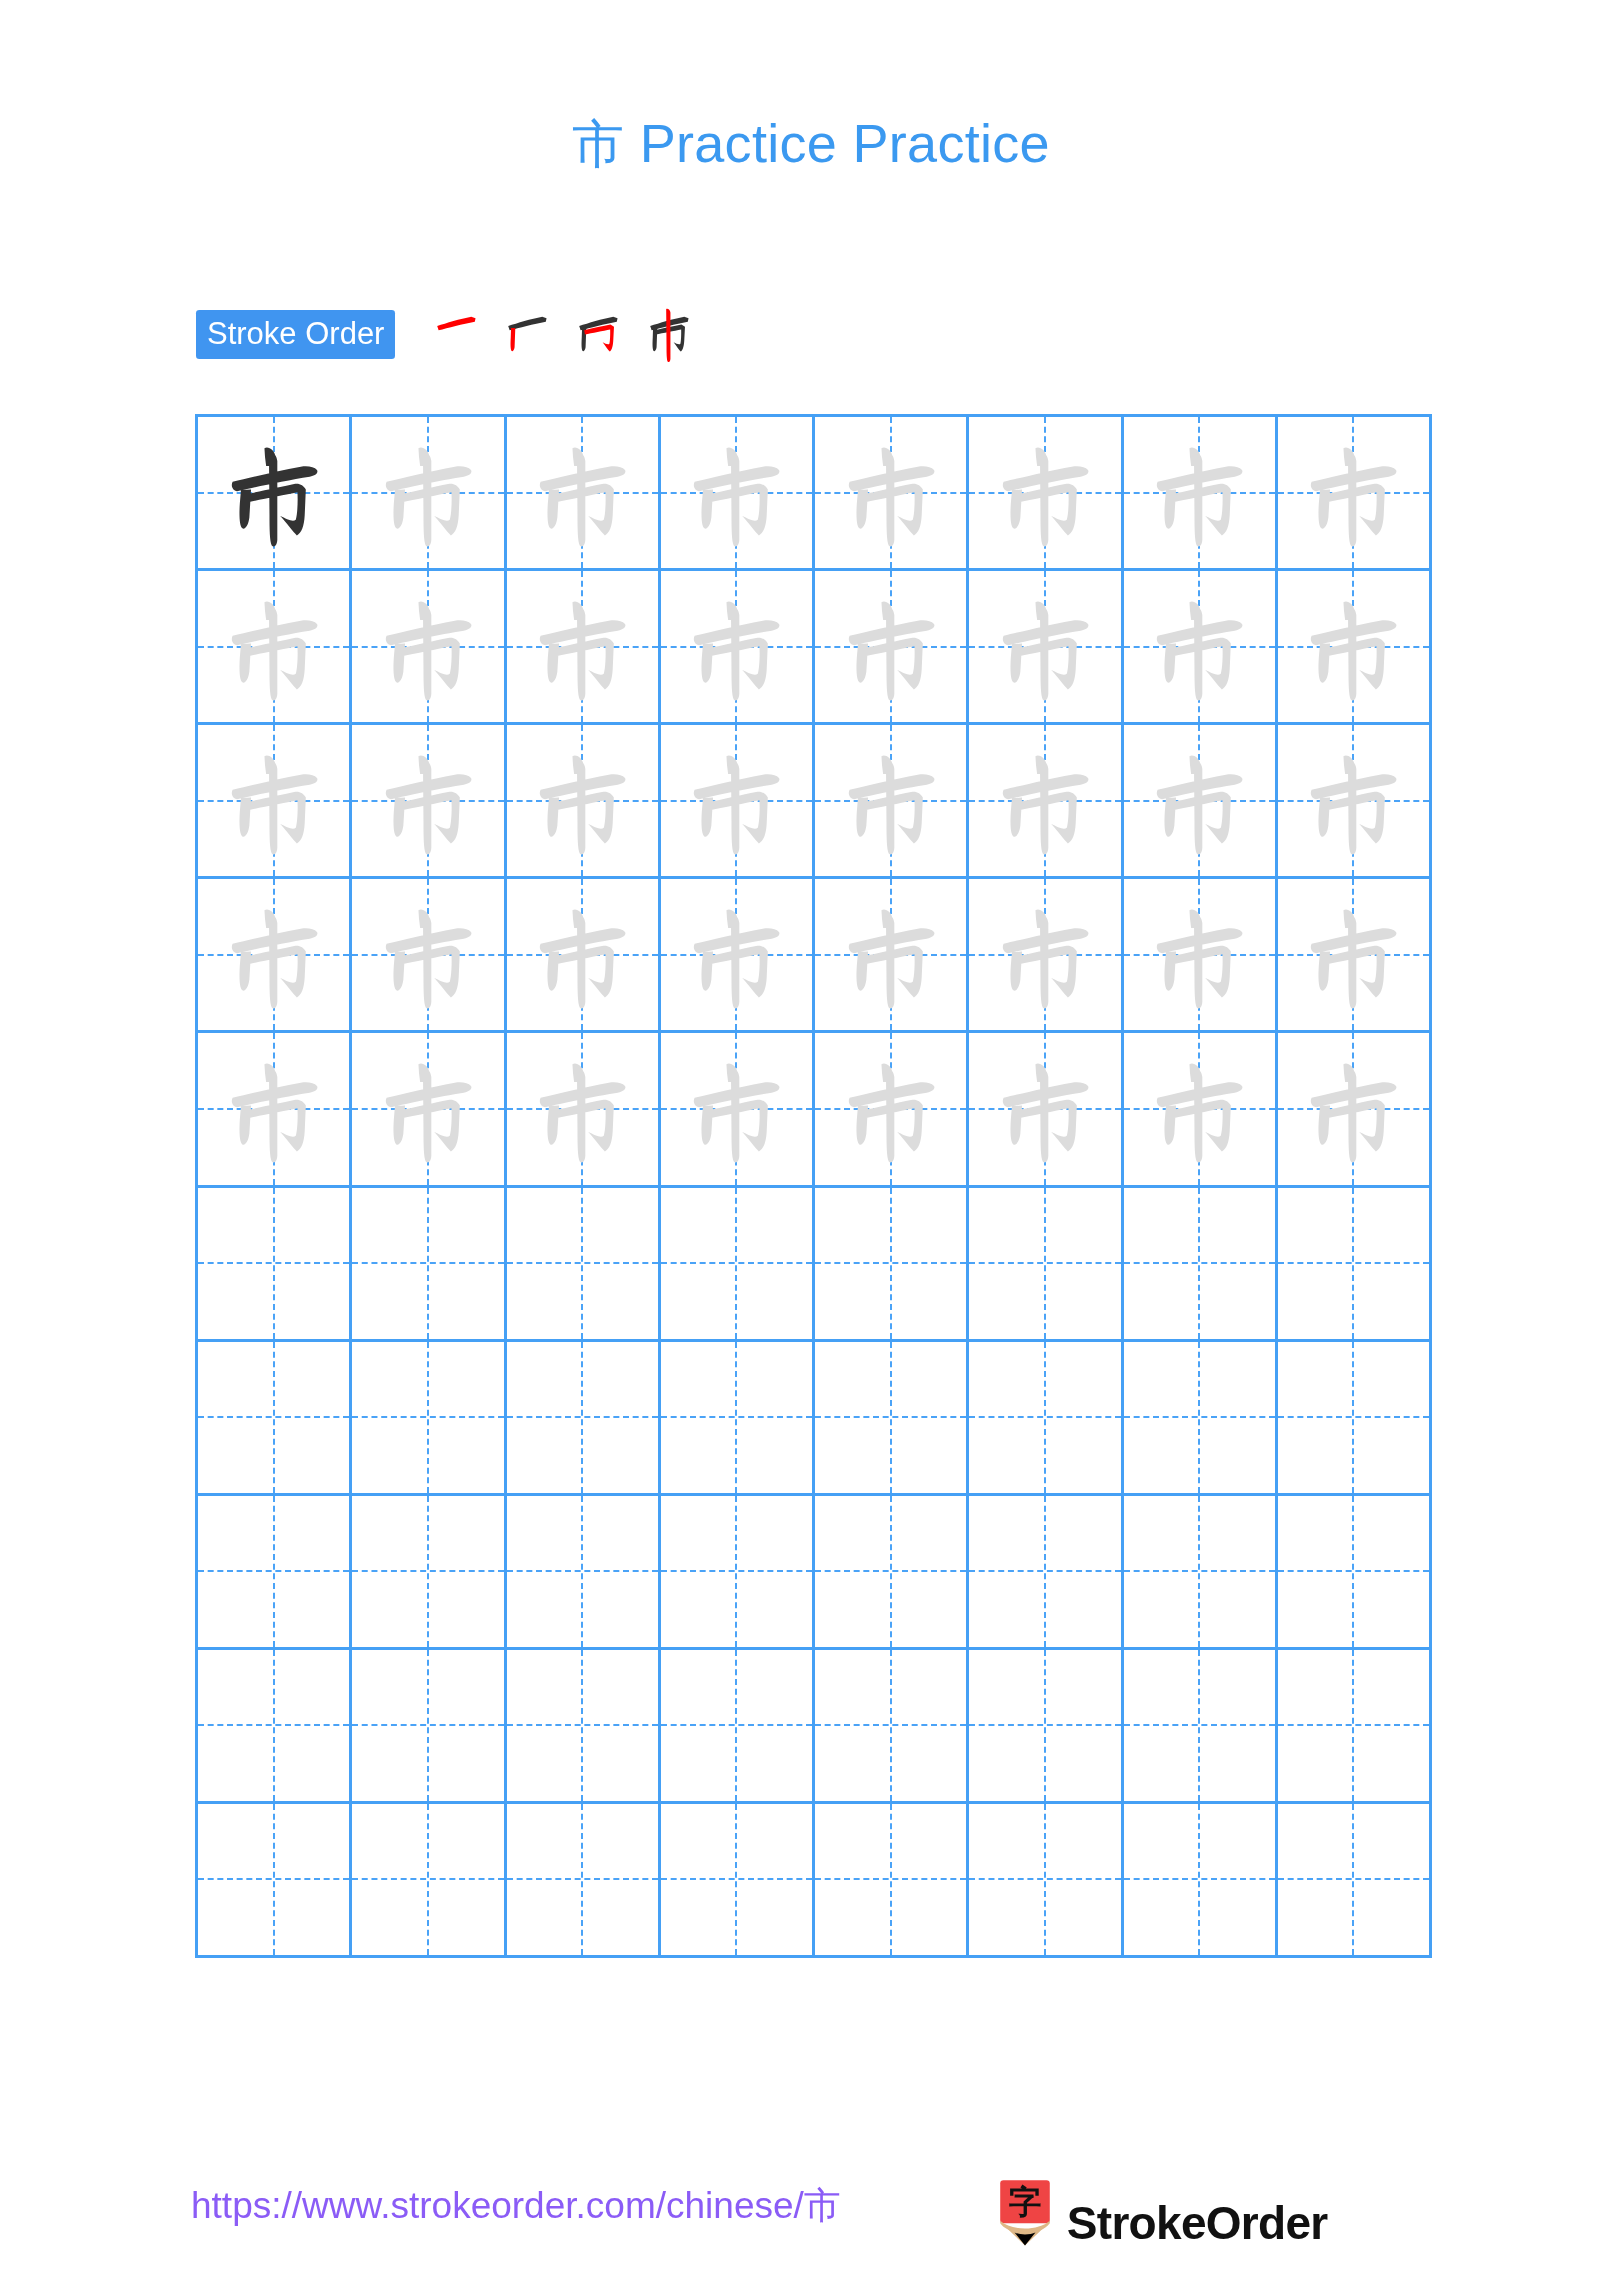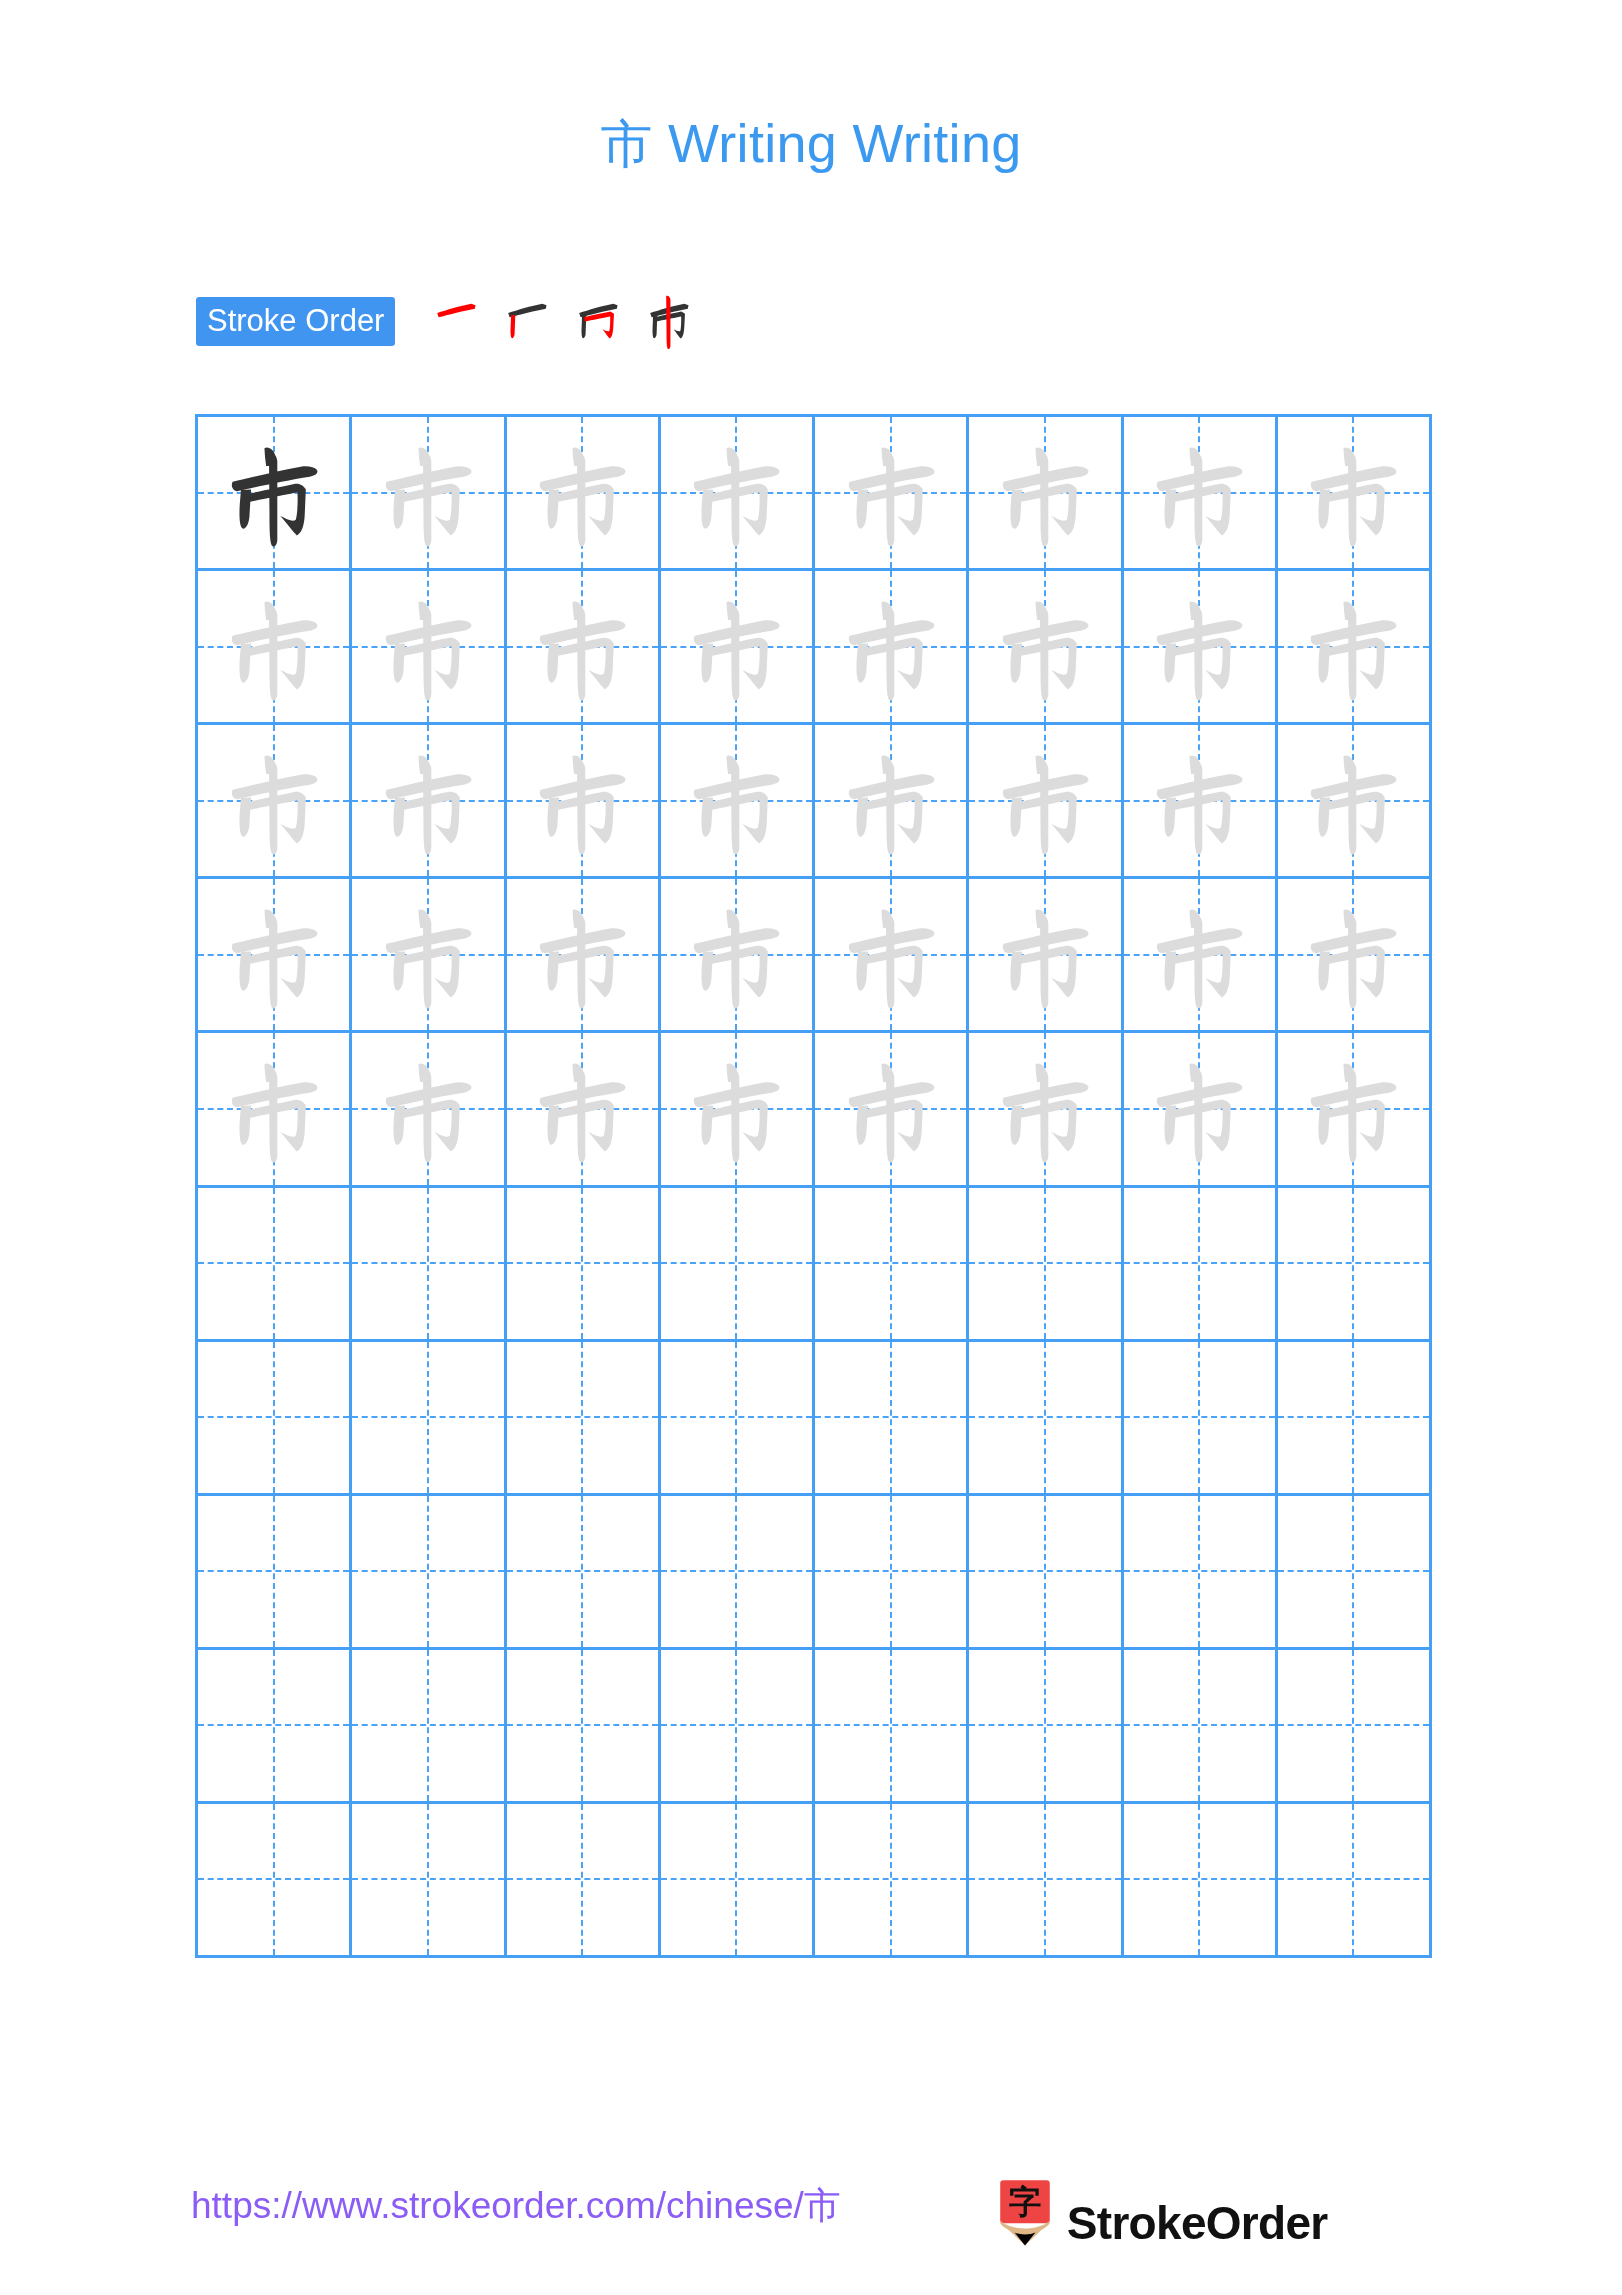--- a/index.html
+++ b/index.html
@@ -33,21 +33,21 @@
     white-space: nowrap;
   }
   .title .han {
     font-family: "DejaVu Sans", sans-serif;
     font-size: 52px;
   }
 
   
   .stroke-order-row {
     position: absolute;
-    top: 296px;
+    top: 309px;
     left: 196px;
     display: flex;
     align-items: center;
     height: 51px;
     justify-content: space-between;
   }
 
   .so-badge {
     background: #4095F0;
     color: #ffffff;
@@ -173,21 +173,21 @@
     line-height: 1;
     margin-top: 16px;
   }
 </style>
 </head>
 <body>
 
 <div class="page">
 
   <h1 class="title">
-    <span class="han">市</span><span> Writing Writing</span>
+    <span class="han">市</span><span> Practice Practice</span>
   </h1>
 
   <div class="stroke-order-row">
     <span class="so-badge">Stroke Order</span>
 
     <div class="so-steps">
 
       <div class="so-step">
         <svg viewBox="0 0 100 100" xmlns="http://www.w3.org/2000/svg">
           <path d="M20 38 C 33 34, 52 28, 68 25 L 74 27 L 73 32 C 56 35, 35 41, 22 44 Z" fill="#FF0000"></path>

